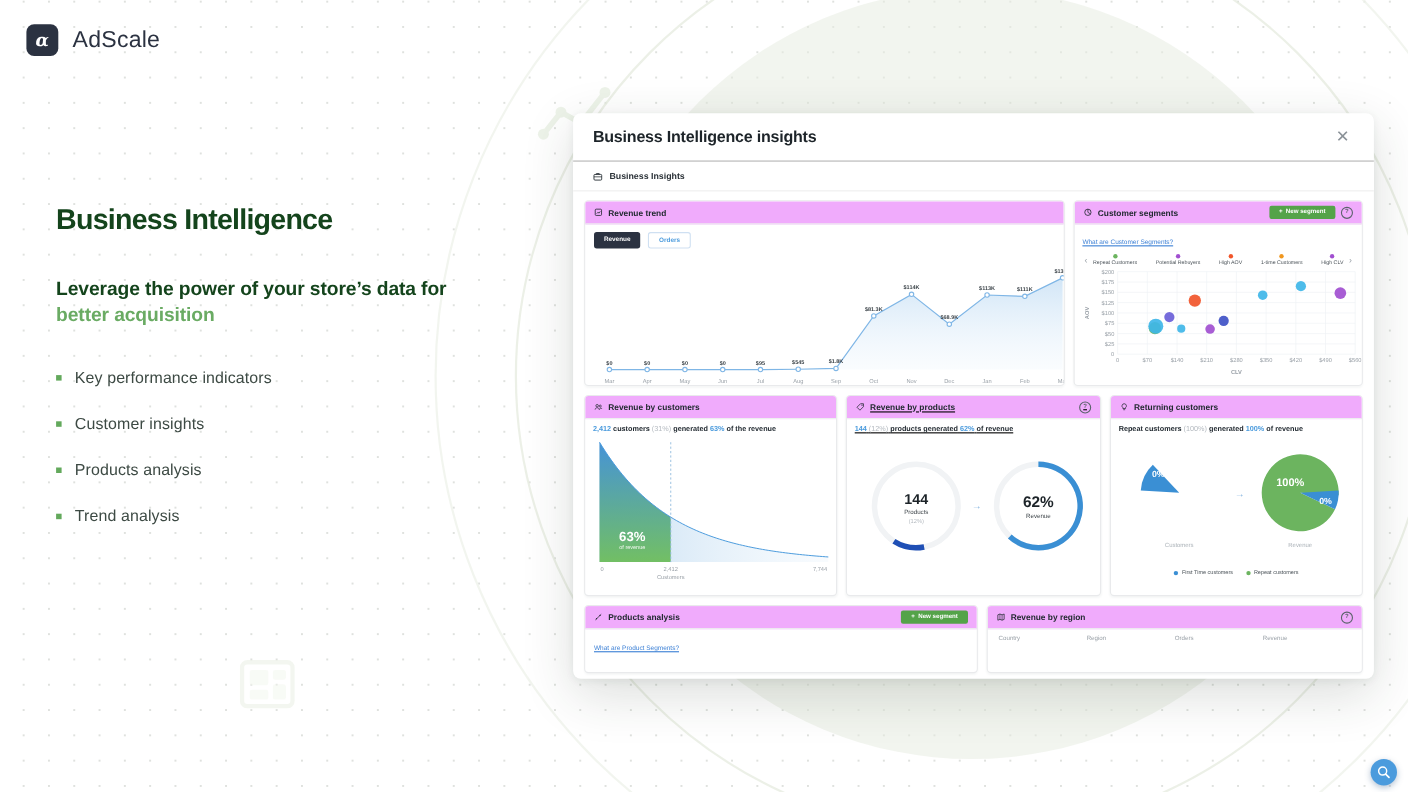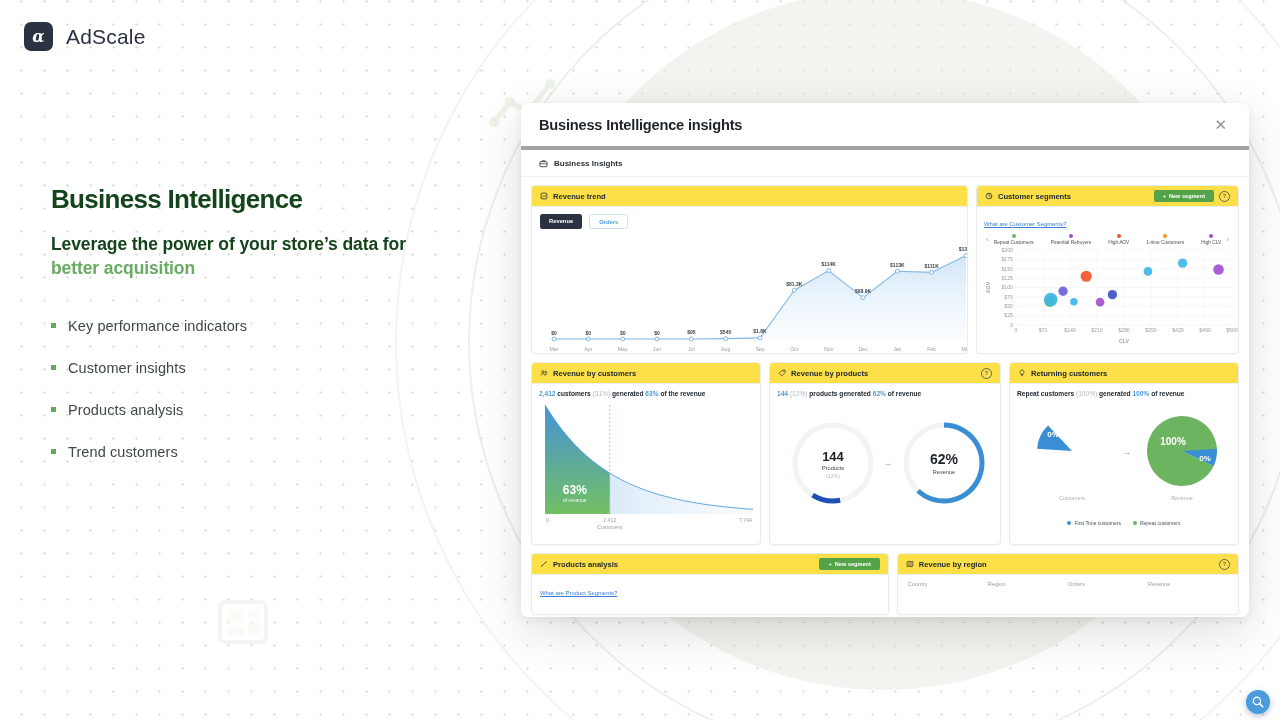--- a/index.html
+++ b/index.html
@@ -45,58 +45,58 @@
   }
   #logo .wordmark{font-size:21px;color:#2b3241;letter-spacing:.2px;font-weight:400;}
 
   
   #left{position:absolute;left:51px;top:186px;width:430px;z-index:5;}
   #left h1{
     margin:0;font-size:26px;line-height:1.06;font-weight:700;
     color:#14441c;letter-spacing:-.7px;
   }
   #left .sub{
-    margin-top:18px;font-size:17.5px;font-weight:700;color:#14441c;
+    margin-top:36px;font-size:17.5px;font-weight:700;color:#14441c;
     line-height:1.38;letter-spacing:-.1px;
   }
   #left .sub .accent{color:#6aab63;display:block;}
   #left ul{list-style:none;margin:38px 0 0 0;padding:0;}
   #left li{display:flex;align-items:center;gap:12px;margin-bottom:26px;}
   #left li .bullet{width:5px;height:5px;background:#63a95c;flex:none;}
   #left li .txt{font-size:14.5px;color:#3d4a44;letter-spacing:.1px;}
 
   
   #modal{
     position:absolute;left:521px;top:103px;width:728px;height:514px;
     background:#fff;border-radius:7px;overflow:hidden;
     box-shadow:0 14px 46px rgba(35,50,40,.16), 0 2px 8px rgba(35,50,40,.07);
     z-index:6;
   }
   #modal .m-head{
     height:43px;display:flex;align-items:center;justify-content:space-between;
-    padding:0 18px;border-bottom:4px solid #a3a3a3;
+    padding:0 18px;border-bottom:1px solid #a3a3a3;
   }
   #modal .m-title{font-size:14.6px;font-weight:700;color:#1d2429;letter-spacing:-.2px;}
   #modal .m-close{font-size:15px;color:#8b9298;cursor:pointer;line-height:1;padding:4px;}
   #modal .m-crumb{
     height:26px;display:flex;align-items:center;gap:6px;padding:0 18px;
     border-bottom:1px solid #eeeeee;background:#fff;
   }
   #modal .m-crumb .lbl{font-size:8px;font-weight:700;color:#2b3238;text-align:right;}
 
   .grid{padding:8px 10px 0 10px;}
   .row{display:flex;gap:8px;margin-bottom:8px;}
 
   .card{
     background:#fff;border:1px solid #e9eaec;border-radius:4px;overflow:hidden;
     box-shadow:0 1px 2px rgba(30,40,50,.04);
   }
   .card-head{
     height:20px;display:flex;align-items:center;justify-content:space-between;
-    padding:0 8px;border-bottom:1px solid #eeeff0;background:#fde047;
+    padding:0 8px;border-bottom:1px solid #eeeff0;background:#f0abfc;
   }
   .card-head .ttl{display:flex;align-items:center;gap:5px;font-size:7.6px;font-weight:700;color:#222a31;}
   .card-head .acts{display:flex;align-items:center;gap:5px;}
   .btn-green{
     background:#54a349;color:#fff;font-size:5.6px;font-weight:700;
     border-radius:2px;padding:3.2px 9px;display:flex;align-items:center;gap:3px;white-space:nowrap;
   }
   .qmark{
     width:9px;height:9px;border-radius:50%;border:1px solid #5a636b;
     display:flex;align-items:center;justify-content:center;
@@ -184,21 +184,21 @@
     <li>
         <span class="bullet"></span>
         <span class="txt">Customer insights</span>
       </li>
     <li>
         <span class="bullet"></span>
         <span class="txt">Products analysis</span>
       </li>
     <li>
         <span class="bullet"></span>
-        <span class="txt">Trend customers</span>
+        <span class="txt">Trend analysis</span>
       </li>
   </ul>
 </div>
 
 <div id="modal">
 
   <div class="m-head">
     <div class="m-title">Business Intelligence insights</div>
     <div class="m-close">✕</div>
   </div>
@@ -422,21 +422,21 @@
               <text x="35.80115702479338" y="97.38" text-anchor="middle" fill="#fff" font-size="12" font-weight="700">63%</text>
               <text x="35.80115702479338" y="105.38" text-anchor="middle" fill="#f2f8f2" font-size="5">of revenue</text>
               <text x="7" y="125" text-anchor="start" class="axlabel">0</text>
               <text x="70.78512396694214" y="125" text-anchor="middle" class="axlabel">2,412</text>
               <text x="213" y="125" text-anchor="end" class="axlabel">7,744</text>
               <text x="70.78512396694214" y="132" text-anchor="middle" class="axlabel">Customers</text>
             </svg>
         </div>
       </div>
 
-      <div class="card" style="width:238px;height:181px;">
+      <div class="card" style="width:238px;height:181px;text-decoration:underline;">
         <div class="card-head">
           <div class="ttl">
             <svg width="8" height="8" viewBox="0 0 14 14">
               <path d="M7.5 1.8h4.7v4.7L6.6 12.1 1.9 7.4z" fill="none" stroke="#222a31" stroke-width="1.2" stroke-linejoin="round"></path>
               <circle cx="9.9" cy="4.1" r="0.9" fill="#222a31"></circle>
             </svg>
             <span>Revenue by products</span>
           </div>
           <div class="acts">
             <div class="qmark">?</div>

